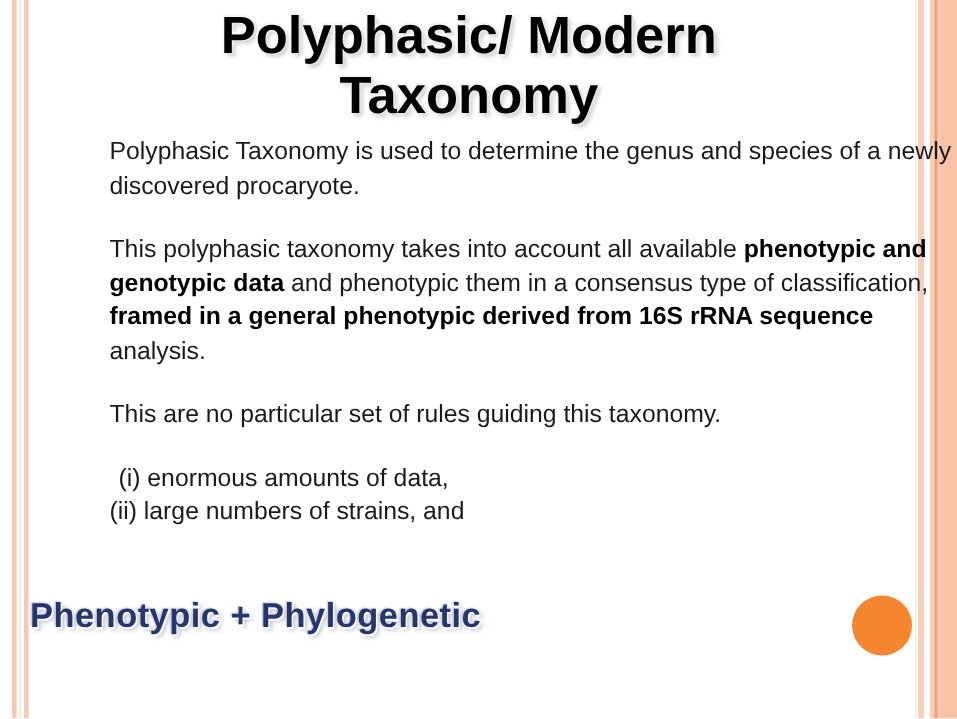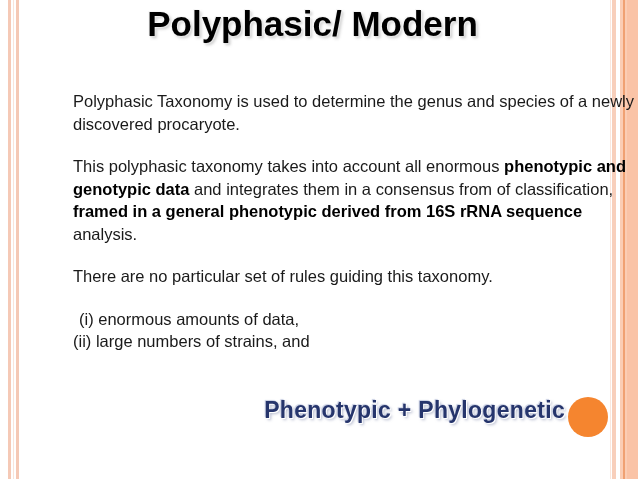--- a/index.html
+++ b/index.html
@@ -79,21 +79,21 @@
   .indent-1 { padding-left: 6px; }
   .indent-2 { padding-left: 0px; }
   .indent-3 { padding-left: 6px; }
 
   
   #footer-block {
     position: absolute;
     top: 396px;
     left: 20px;
     width: 545px;
-    text-align: right;
+    text-align: left;
   }
   #footer-block .footer-line {
     font-size: 23px;
     font-weight: bold;
     color: #26356c;
     line-height: 29px;
     letter-spacing: 0.3px;
     text-shadow:
       1px 1px 0 #ffffff,
      -1px -1px 1px #c9cfe2,
@@ -122,32 +122,33 @@
 
   <div class="stripe stripe-right-a"></div>
   <div class="stripe stripe-right-b"></div>
   <div class="stripe stripe-right-c"></div>
   <div class="stripe stripe-right-d"></div>
   <div class="stripe stripe-right-e"></div>
   <div class="stripe stripe-right-f"></div>
 
   <div id="title-block">
     <div class="title-line">Polyphasic/ Modern</div>
+    <div class="title-line">Taxonomy</div>
   </div>
 
   <div id="body-block">
 
     <p>
       <span>Polyphasic Taxonomy is used to determine the genus and species of a newly discovered procaryote.</span>
     </p>
 
-    <p><span>This polyphasic taxonomy takes into account all enormous </span><b>phenotypic and genotypic data</b><span> and integrates them in a consensus from of classification, </span><b>framed in a general phenotypic derived from 16S rRNA sequence</b><span> analysis.</span></p>
+    <p><span>This polyphasic taxonomy takes into account all available </span><b>phenotypic and genotypic data</b><span> and phenotypic them in a consensus type of classification, </span><b>framed in a general phenotypic derived from 16S rRNA sequence</b><span> analysis.</span></p>
 
     <p>
-      <span>There are no particular set of rules guiding this taxonomy.</span>
+      <span>This are no particular set of rules guiding this taxonomy.</span>
     </p>
 
     <p>
       <span class="list-line indent-1"> (i) enormous amounts of data,</span>
       <span class="list-line indent-2">(ii) large numbers of strains, and</span>
     </p>
 
   </div>
 
   <div id="footer-block">

